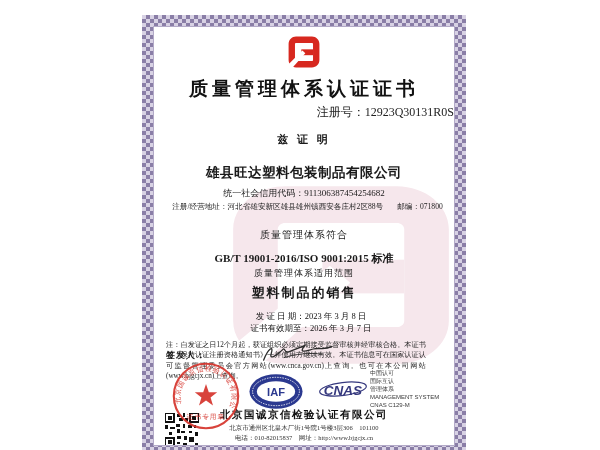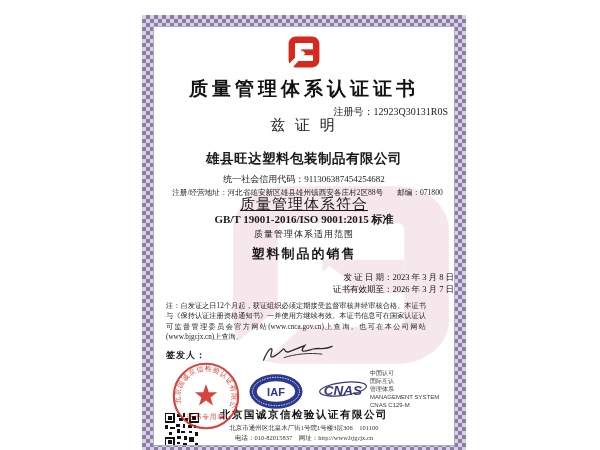--- a/index.html
+++ b/index.html
@@ -21,31 +21,31 @@
     overflow:hidden;
   }
   .watermark{position:absolute;right:-6px;top:150px;width:238px;height:196px;z-index:0;}
   .content{position:relative;z-index:1;text-align:center;}
   .logo-wrap{margin-top:8px;line-height:0;}
   .logo{width:34px;height:34px;}
   .title{
     margin:8px 0 0 0;font-family:"Liberation Sans",sans-serif;
     font-size:19px;font-weight:700;letter-spacing:4px;color:#111;line-height:24px;
   }
-  .regno{margin-top:6px;font-size:10px;line-height:10px;text-align:right;padding-right:6px;color:#222;}
-  .certify{margin-top:2px;font-size:15px;font-weight:normal;letter-spacing:3px;line-height:12px;}
+  .regno{margin-top:6px;font-size:12px;line-height:10px;text-align:right;color:#222;}
+  .certify{margin-top:16px;font-size:11px;font-weight:bold;letter-spacing:3px;line-height:12px;}
   .company{margin-top:19px;font-size:13.5px;font-weight:bold;line-height:18px;letter-spacing:0.5px;}
   .credit{margin-top:5px;font-size:9px;font-weight:normal;line-height:12px;}
   .addr{margin-top:3px;font-size:7.6px;line-height:10px;color:#222;margin-left:7px;}
   .addr .gap{display:inline-block;width:14px;}
-  .conform{font-size:15px;line-height:12px;letter-spacing:1px;text-decoration:underline;}
-  .standard{margin-top:2px;font-size:11px;font-weight:bold;line-height:14px;}
+  .conform{margin-top:17px;font-size:10px;line-height:12px;letter-spacing:1px;}
+  .standard{margin-top:10px;font-size:11px;font-weight:bold;line-height:14px;}
   .scopehead{margin-top:2px;font-size:9px;line-height:12px;letter-spacing:1px;}
   .scope{margin-top:6px;font-size:13px;font-weight:bold;letter-spacing:2px;line-height:16px;}
-  .dates{margin-top:10px;text-align:right;padding-left:14px;}
+  .dates{margin-top:10px;text-align:center;padding-left:14px;}
   .dateline{font-size:8.5px;line-height:11.5px;color:#111;}
   .note{
     margin:6px 28px 0 12px;text-align:justify;font-size:7.2px;line-height:10.4px;color:#222;
   }
   .sigrow{position:absolute;left:12px;top:316px;z-index:2;display:flex;align-items:center;gap:48px;}
   .siglabel{font-size:9px;font-weight:bold;letter-spacing:1px;}
   .signature{margin-left:4px;}
   .seal-red{position:absolute;left:17px;top:334px;width:70px;height:70px;z-index:3;opacity:.92;}
   .iaf{position:absolute;left:94px;top:346px;z-index:2;}
   .cnas{position:absolute;left:164px;top:350px;z-index:2;}

